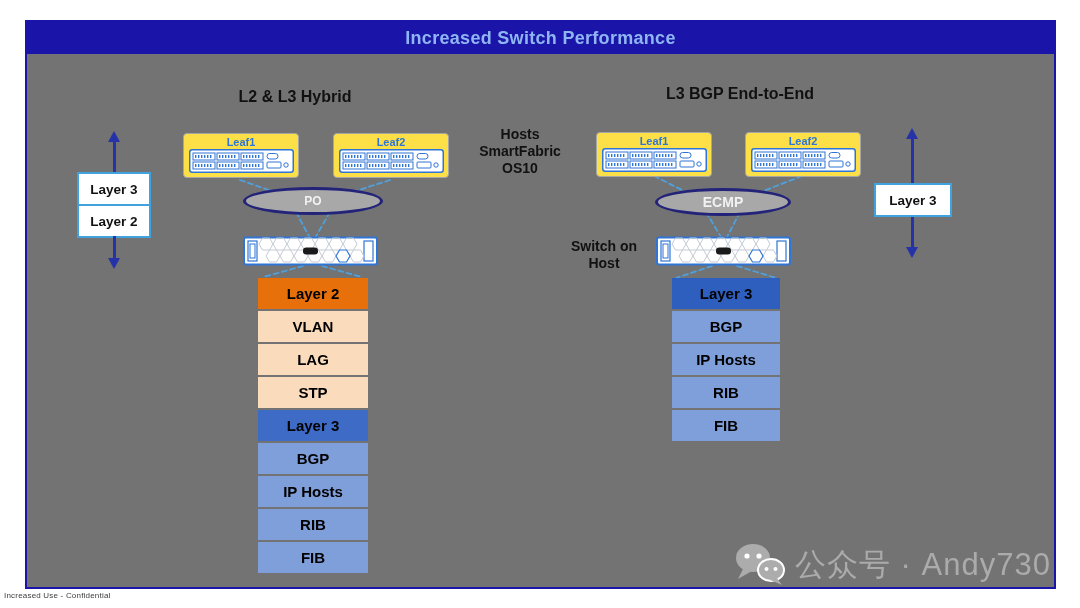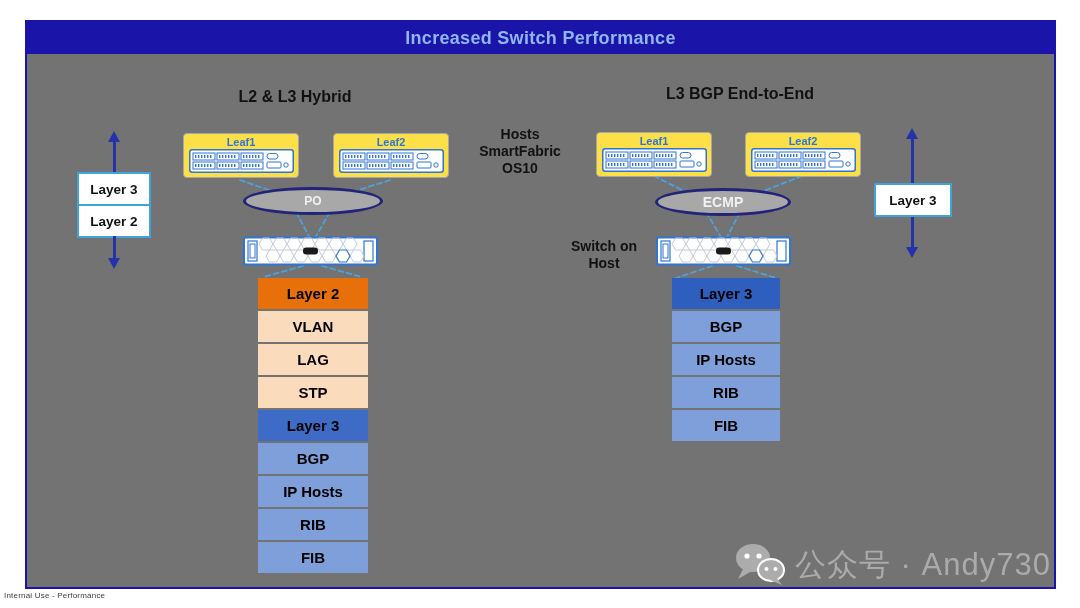--- a/index.html
+++ b/index.html
@@ -284,15 +284,15 @@
       <circle cx="14" cy="14" r="2.6" fill="#fff"></circle>
         <circle cx="26" cy="14" r="2.6" fill="#fff"></circle>
       <ellipse cx="38" cy="28" rx="13" ry="11" fill="#ACACAC" stroke="#fff" stroke-width="2"></ellipse>
       <polygon points="44,36 49,43 37,38" fill="#ACACAC"></polygon>
       <circle cx="33.5" cy="27" r="2" fill="#fff"></circle>
         <circle cx="42.5" cy="27" r="2" fill="#fff"></circle>
     </svg>
     <span class="wm-text">公众号 · Andy730</span>
   </div>
 
-  <div class="classification">Internal Use - Performance</div>
+  <div class="classification">Increased Use - Confidential</div>
 
 </div>
 
 </body></html>

